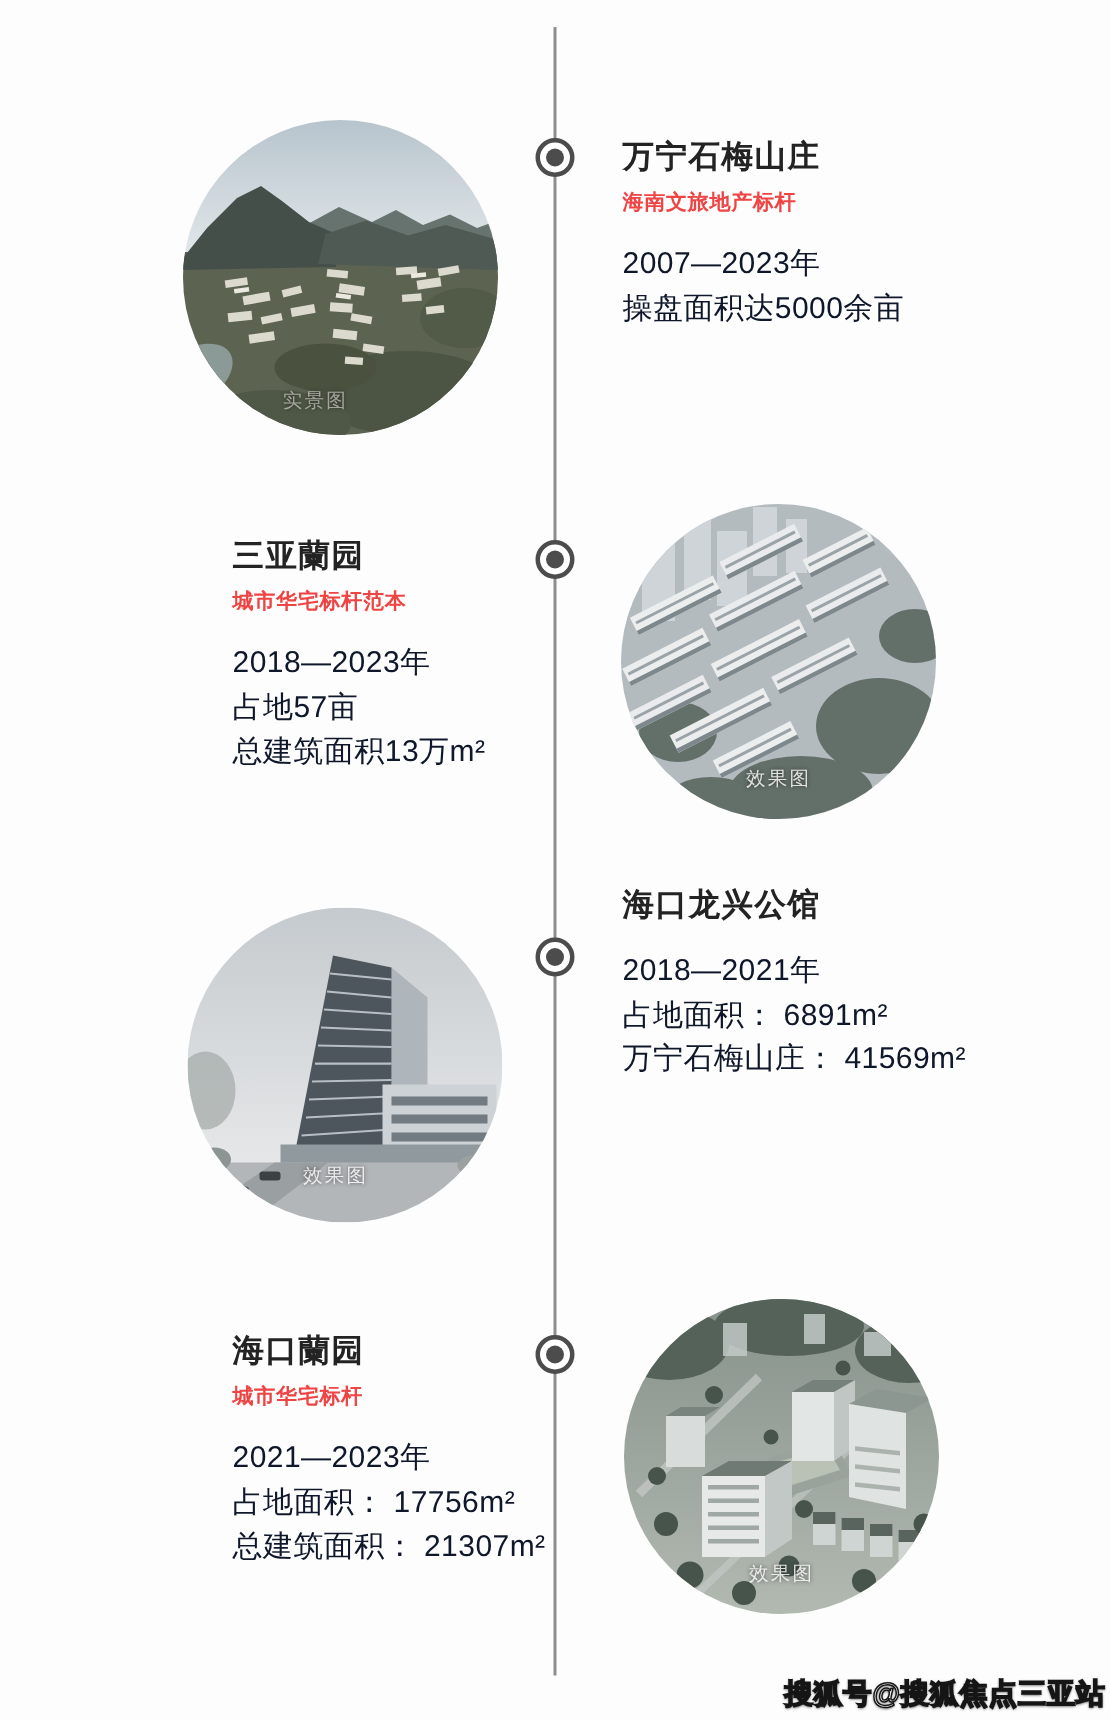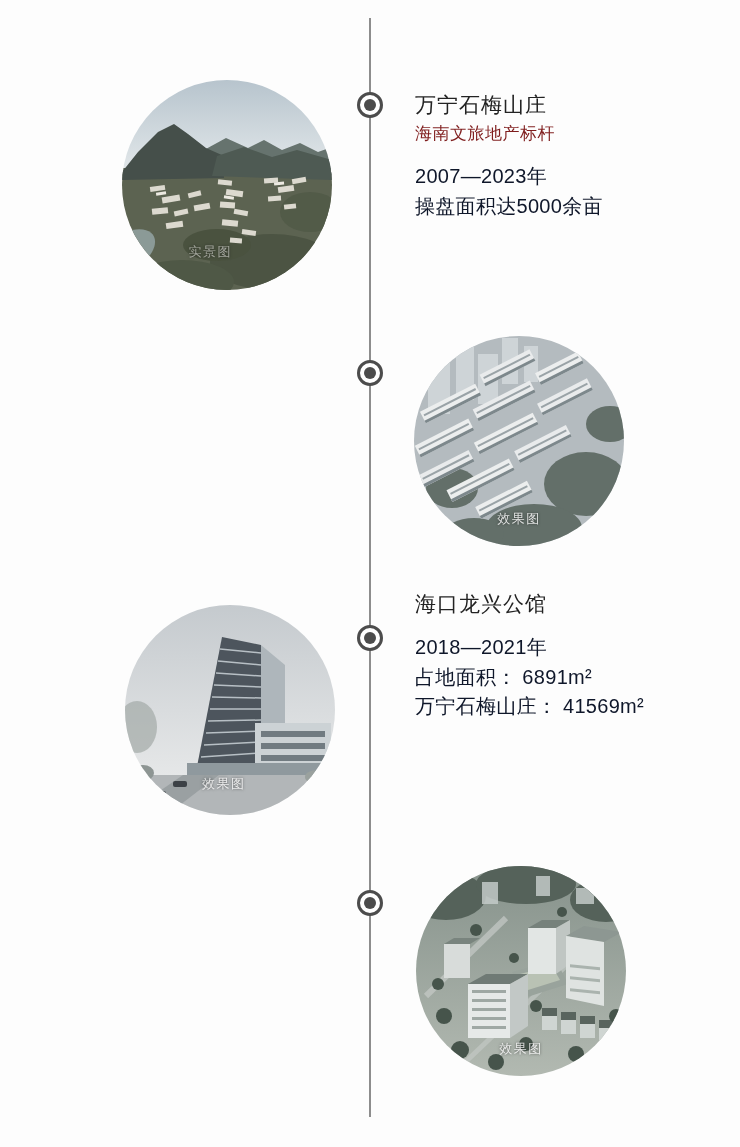--- a/index.html
+++ b/index.html
@@ -22,31 +22,31 @@
   .photo-circle svg{display:block;width:100%;height:100%;}
   .c1{left:122px;top:80px;width:210px;height:210px;}
   .c2{left:414px;top:336px;width:210px;height:210px;}
   .c3{left:125px;top:605px;width:210px;height:210px;}
   .c4{left:416px;top:866px;width:210px;height:210px;}
   .img-label{
     position:absolute;left:50%;transform:translateX(-50%);bottom:18px;
     font-size:13px;color:rgba(255,255,255,0.82);letter-spacing:1.5px;
     text-shadow:0 0 3px rgba(0,0,0,0.55);white-space:nowrap;
   }
-  .c1 .img-label{left:42%;bottom:29px;color:rgba(230,230,225,0.6);}
+  .c1 .img-label{left:42%;bottom:14px;color:rgba(230,230,225,0.6);}
   .c3 .img-label{left:47%;bottom:22px;}
 
   
   .section{position:absolute;width:322px;}
   .s1{left:415px;top:91px;}
   .s2{left:155px;top:357px;}
   .s3{left:415px;top:590px;}
   .s4{left:155px;top:887px;}
-  .p-title{font-size:21px;font-weight:normal;color:#232323;line-height:28px;letter-spacing:1px;}
-  .p-sub{font-size:17px;font-weight:normal;color:#7f1d1d;line-height:26px;margin-top:2px;letter-spacing:0.5px;}
+  .p-title{font-size:21px;font-weight:bold;color:#232323;line-height:28px;letter-spacing:1px;}
+  .p-sub{font-size:14px;font-weight:bold;color:#ef4444;line-height:26px;margin-top:2px;letter-spacing:0.5px;}
   .p-details{margin-top:15px;}
   .p-details div{font-size:20px;color:#0f172a;line-height:29.5px;letter-spacing:0.3px;}
 
   
   .sohu-watermark{
     position:absolute;right:3px;bottom:5px;font-size:19px;font-weight:bold;color:#ffffff;
     -webkit-text-stroke:1px #151515;text-shadow:0 1px 2px rgba(0,0,0,0.8);letter-spacing:0.5px;
     white-space:nowrap;
   }
 </style>
@@ -119,20 +119,29 @@
 
   <div class="section s1">
     <div class="p-title">万宁石梅山庄</div>
     <div class="p-sub">海南文旅地产标杆</div>
     <div class="p-details">
       <div>2007—2023年</div>
       <div>操盘面积达5000余亩</div>
     </div>
   </div>
 
+  <div class="section s2">
+    <div class="p-title">三亚蘭园</div>
+    <div class="p-sub">城市华宅标杆范本</div>
+    <div class="p-details">
+      <div>2018—2023年</div>
+      <div>占地57亩</div>
+      <div>总建筑面积13万m²</div>
+    </div>
+  </div>
 
   <div class="photo-circle c2">
     <svg viewBox="0 0 210 210" aria-hidden="true">
       <rect width="210" height="210" fill="#b4bbbf"></rect>
       <g fill="#ced4d7">
         <rect x="14" y="16" width="22" height="62"></rect>
         <rect x="42" y="6" width="18" height="58"></rect>
         <rect x="64" y="18" width="20" height="50"></rect>
         <rect x="88" y="2" width="16" height="46"></rect>
         <rect x="110" y="10" width="14" height="36"></rect>
@@ -249,20 +258,29 @@
 
   <div class="section s3">
     <div class="p-title">海口龙兴公馆</div>
     <div class="p-details">
       <div>2018—2021年</div>
       <div>占地面积： 6891m²</div>
       <div>万宁石梅山庄： 41569m²</div>
     </div>
   </div>
 
+  <div class="section s4">
+    <div class="p-title">海口蘭园</div>
+    <div class="p-sub">城市华宅标杆</div>
+    <div class="p-details">
+      <div>2021—2023年</div>
+      <div>占地面积： 17756m²</div>
+      <div>总建筑面积： 21307m²</div>
+    </div>
+  </div>
 
   <div class="photo-circle c4">
     <svg viewBox="0 0 210 210" aria-hidden="true">
       <defs>
         <linearGradient id="gnd4" x1="0" y1="0" x2="0" y2="1">
           <stop offset="0" stop-color="#86928b"></stop>
             <stop offset="1" stop-color="#b2b9b1"></stop>
         </linearGradient>
       </defs>
       <rect width="210" height="210" fill="url(#gnd4)"></rect>
@@ -329,14 +347,15 @@
         <circle cx="22" cy="118" r="6"></circle>
           <circle cx="120" cy="140" r="6"></circle>
           <circle cx="98" cy="92" r="5"></circle>
         <circle cx="60" cy="64" r="6"></circle>
           <circle cx="146" cy="46" r="5"></circle>
       </g>
     </svg>
     <span class="img-label">效果图</span>
   </div>
 
+  <div class="sohu-watermark">搜狐号@搜狐焦点三亚站</div>
 
 </div>
 
 </body></html>

